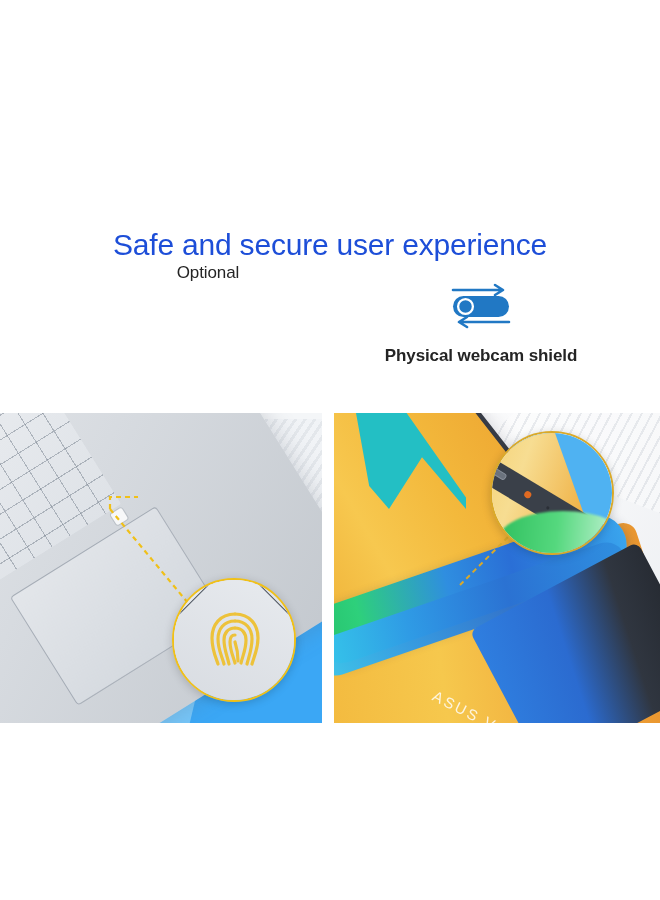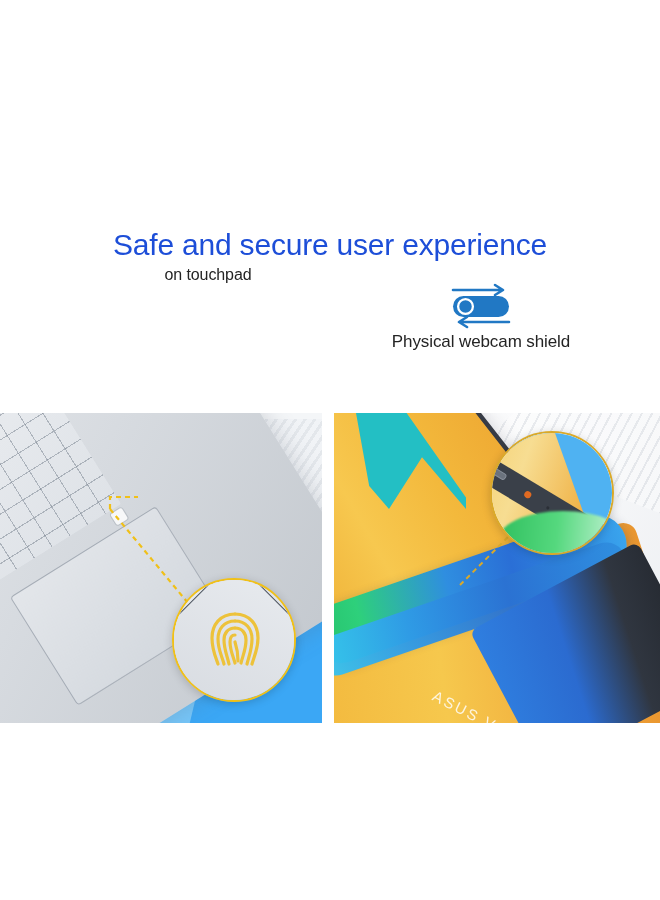--- a/index.html
+++ b/index.html
@@ -78,21 +78,22 @@
   .shield-icon-wrap {
     height: 52px;
     display: flex;
     align-items: center;
     justify-content: center;
   }
   .feature-right-label {
     font-size: 17px;
     color: #242424;
     letter-spacing: -0.1px;
-    margin-top: 0;
+    margin-top: 14px;
+    font-weight: bold;
   }
 
   
   .photos {
     position: absolute;
     left: 0;
     top: 413px;
     width: 660px;
     height: 310px;
   }
@@ -373,21 +374,21 @@
   }
 </style>
 </head>
 <body>
 
 <div class="headline">Safe and secure user experience</div>
 
 <div class="features">
 
   <div class="feature-left">
-    <div class="feature-sub">on touchpad</div>
+    <div class="feature-optional">Optional</div>
   </div>
 
   <div class="feature-right">
     <div class="shield-icon-wrap">
       <svg width="84" height="50" viewBox="0 0 84 50">
 
         <path d="M14 9 L62 9 M56 4 L64 9 L56 14" fill="none" stroke="#2178c4" stroke-width="2.6" stroke-linecap="round" stroke-linejoin="round"></path>
 
         <rect x="14" y="15" width="56" height="21" rx="10.5" fill="#2178c4"></rect>
 

